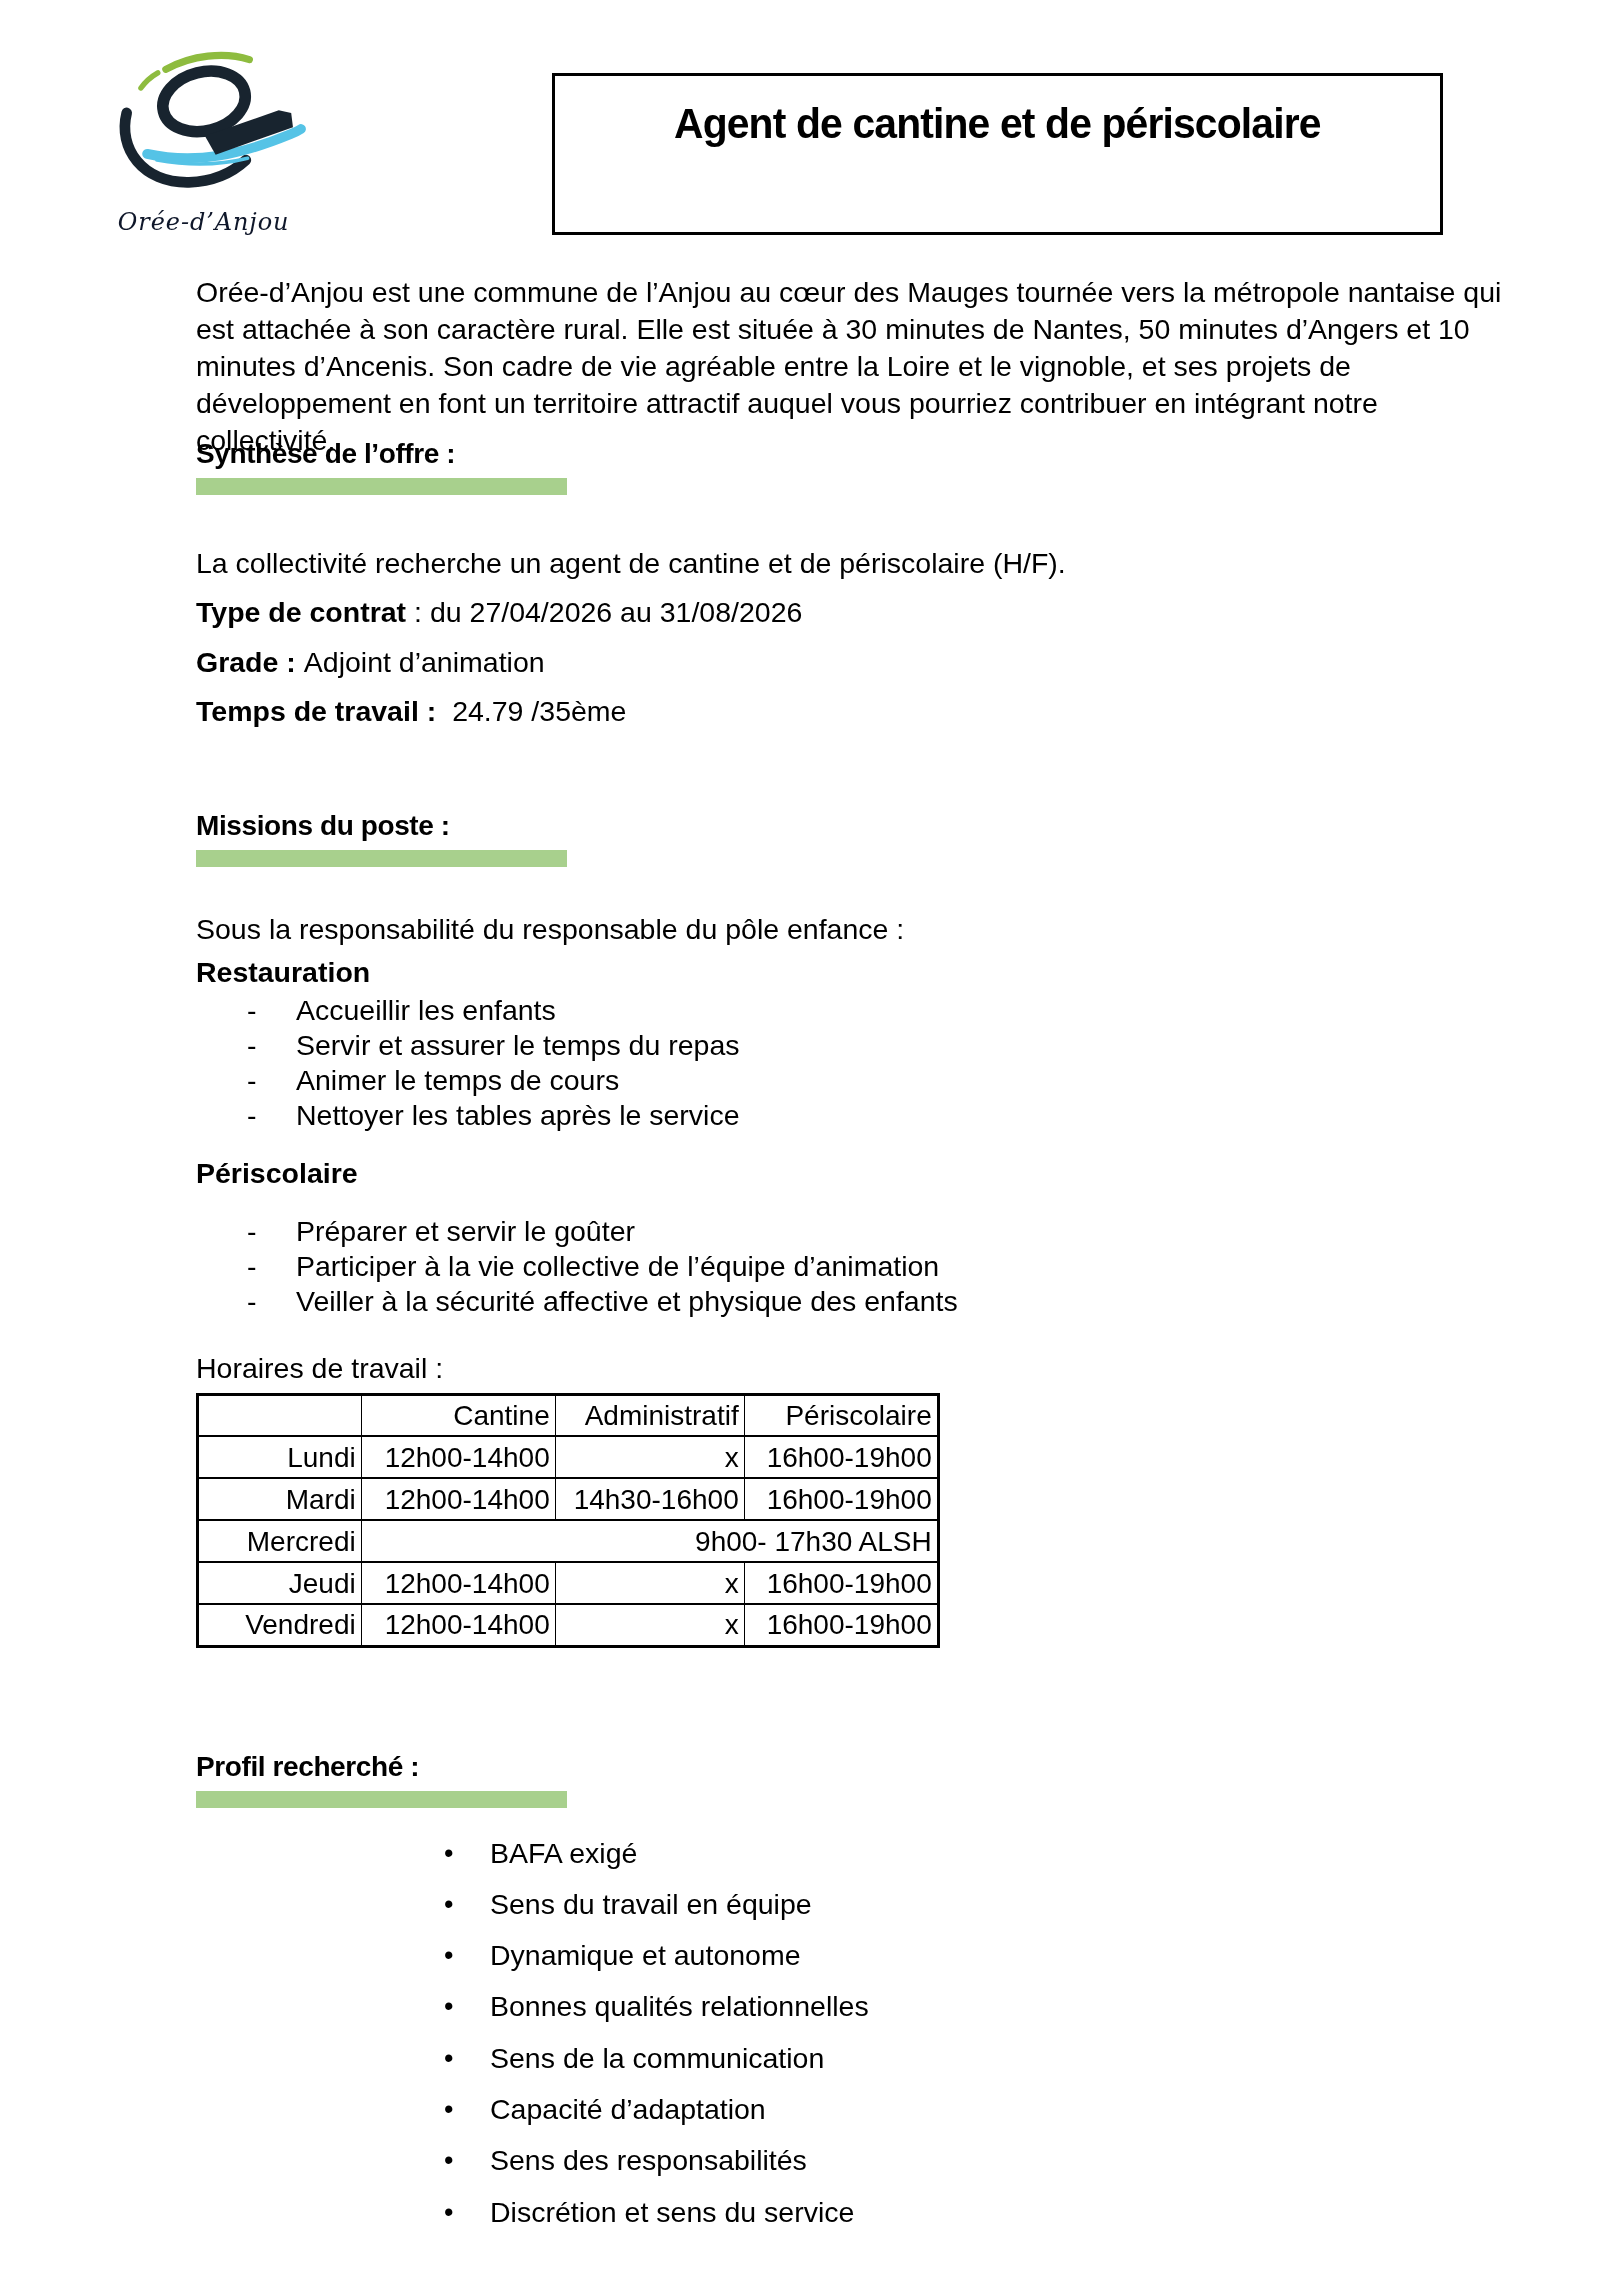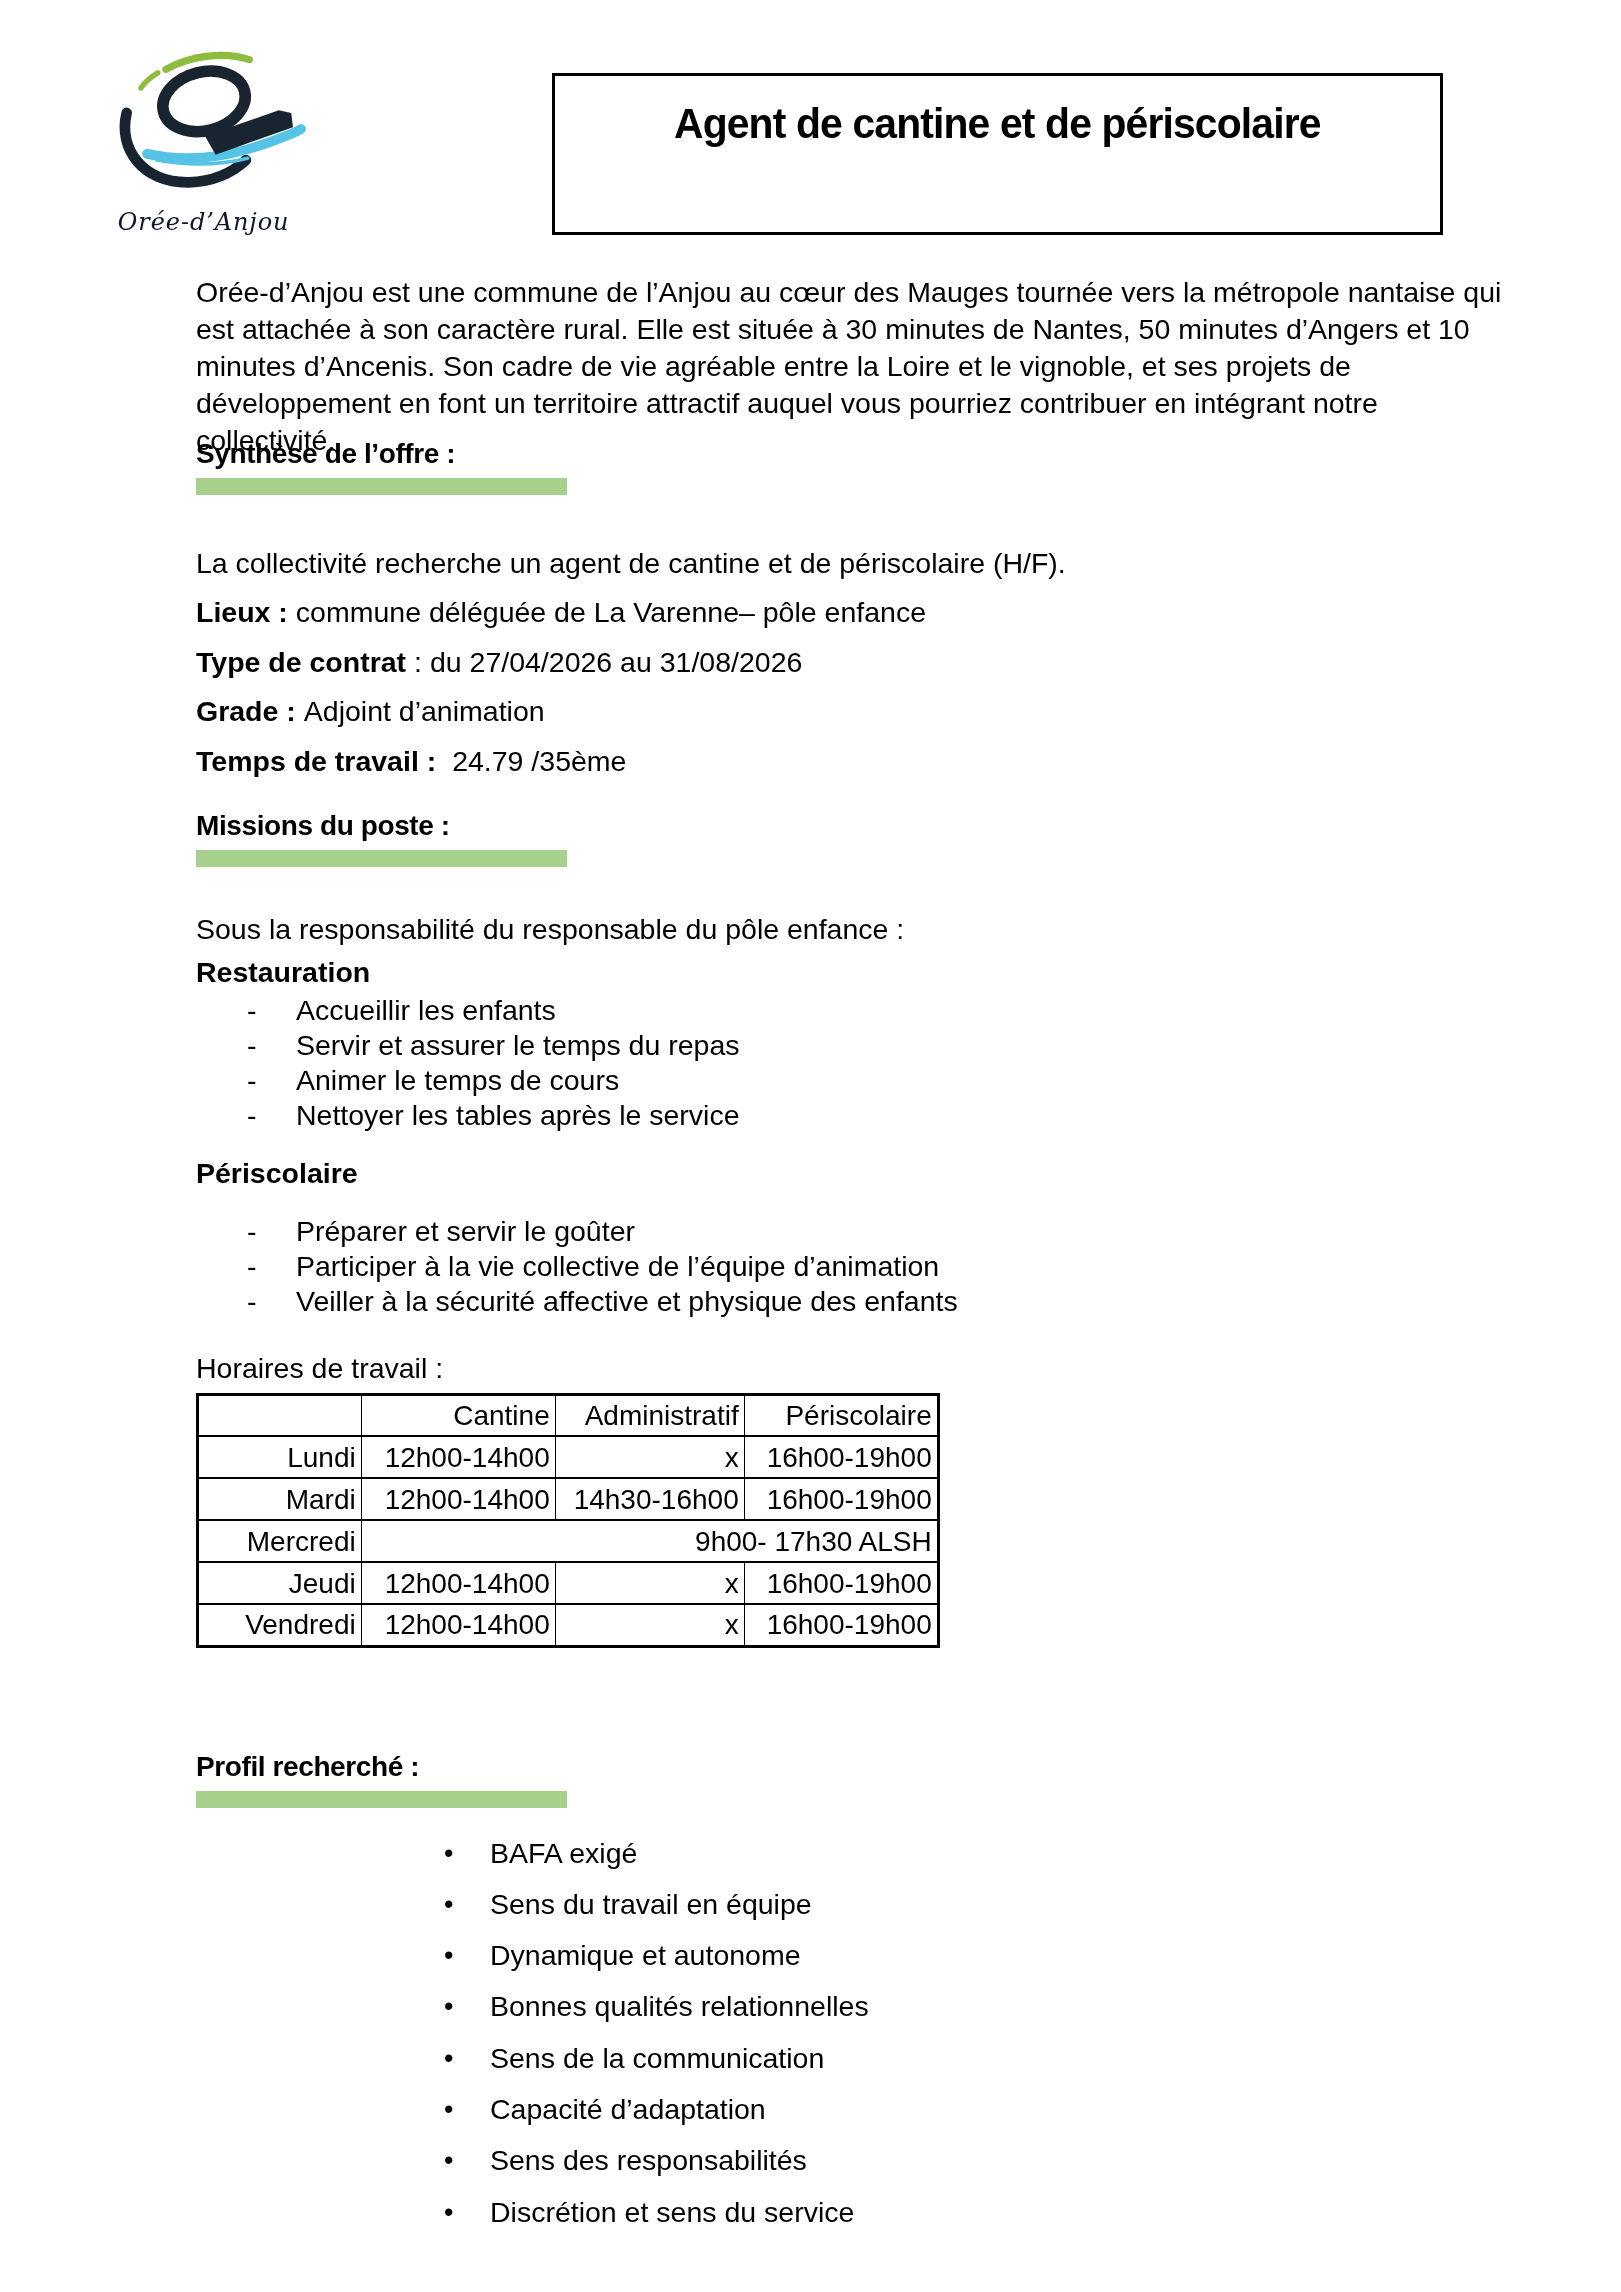--- a/index.html
+++ b/index.html
@@ -94,21 +94,20 @@
   <div class="title-box">
     <div><span class="title-line2">Agent de cantine et de périscolaire</span></div>
   </div>
 
   <p class="block" id="intro">Orée-d’Anjou est une commune de l’Anjou au cœur des Mauges tournée vers la métropole nantaise qui est attachée à son caractère rural. Elle est située à 30 minutes de Nantes, 50 minutes d’Angers et 10 minutes d’Ancenis. Son cadre de vie agréable entre la Loire et le vignoble, et ses projets de développement en font un territoire attractif auquel vous pourriez contribuer en intégrant notre collectivité.</p>
 
   <div class="block" id="sec-synthese">
     <h2 class="sec-heading">Synthèse de l’offre :</h2>
     <div class="accent-bar" style="background:#a8d08d"></div>
     <p class="lead-line">La collectivité recherche un agent de cantine et de périscolaire (H/F).</p>
-    <p class="field"><span class="b">Lieux :</span><span class="v">commune déléguée de La Varenne– pôle enfance</span></p>
     <p class="field"><span class="b">Type de contrat</span><span class="v">: du 27/04/2026 au 31/08/2026</span></p>
     <p class="field"><span class="b">Grade :</span><span class="v">Adjoint d’animation</span></p>
     <p class="field"><span class="b">Temps de travail :</span><span class="v"> 24.79 /35ème</span></p>
   </div>
 
   <div class="block" id="sec-missions">
     <h2 class="sec-heading">Missions du poste :</h2>
     <div class="accent-bar" style="background:#a8d08d"></div>
     <p class="lead-line">Sous la responsabilité du responsable du pôle enfance :</p>
 

